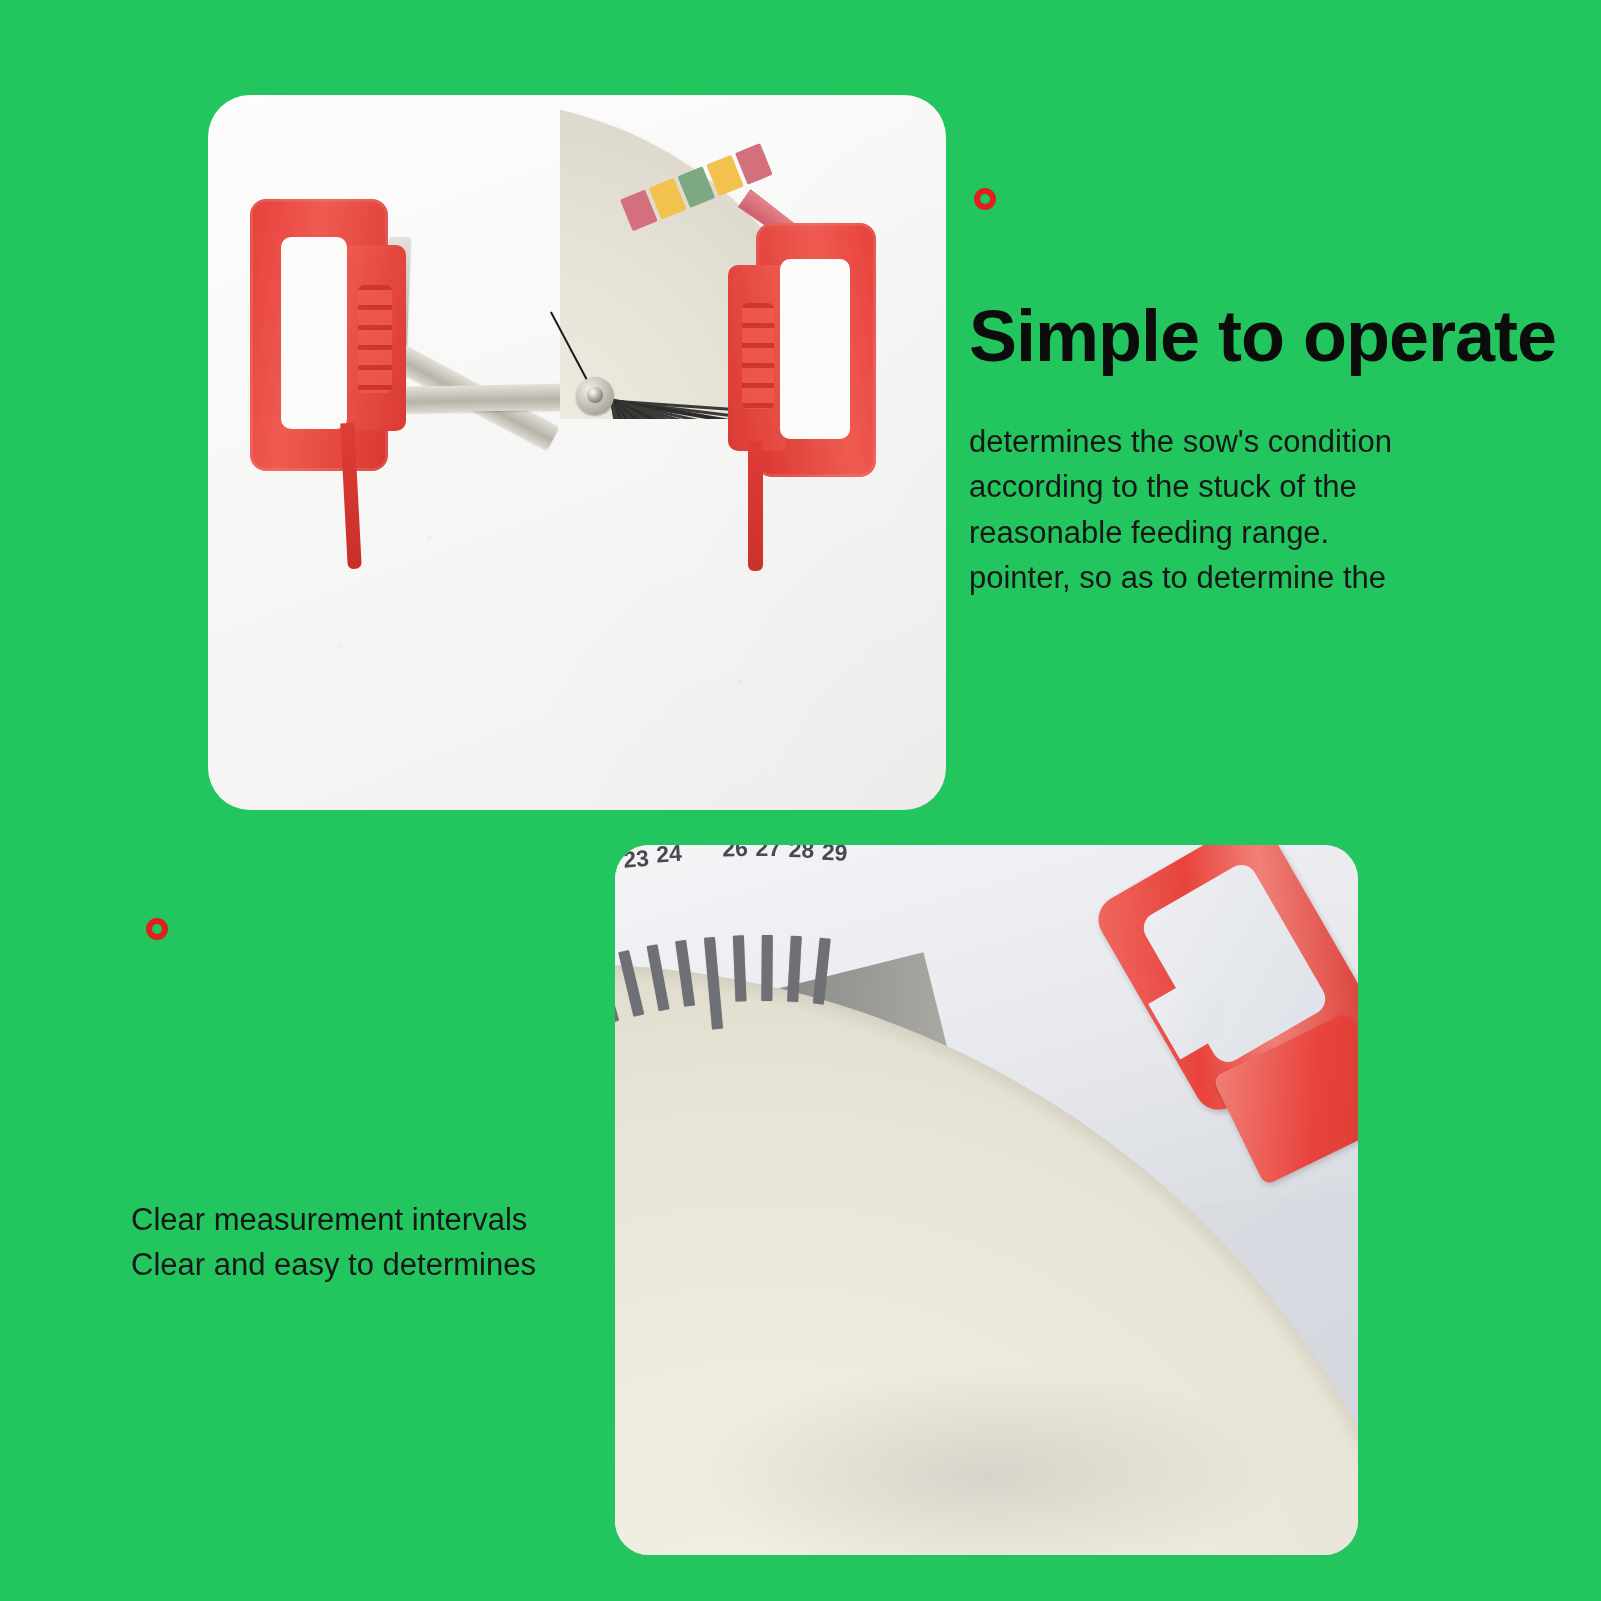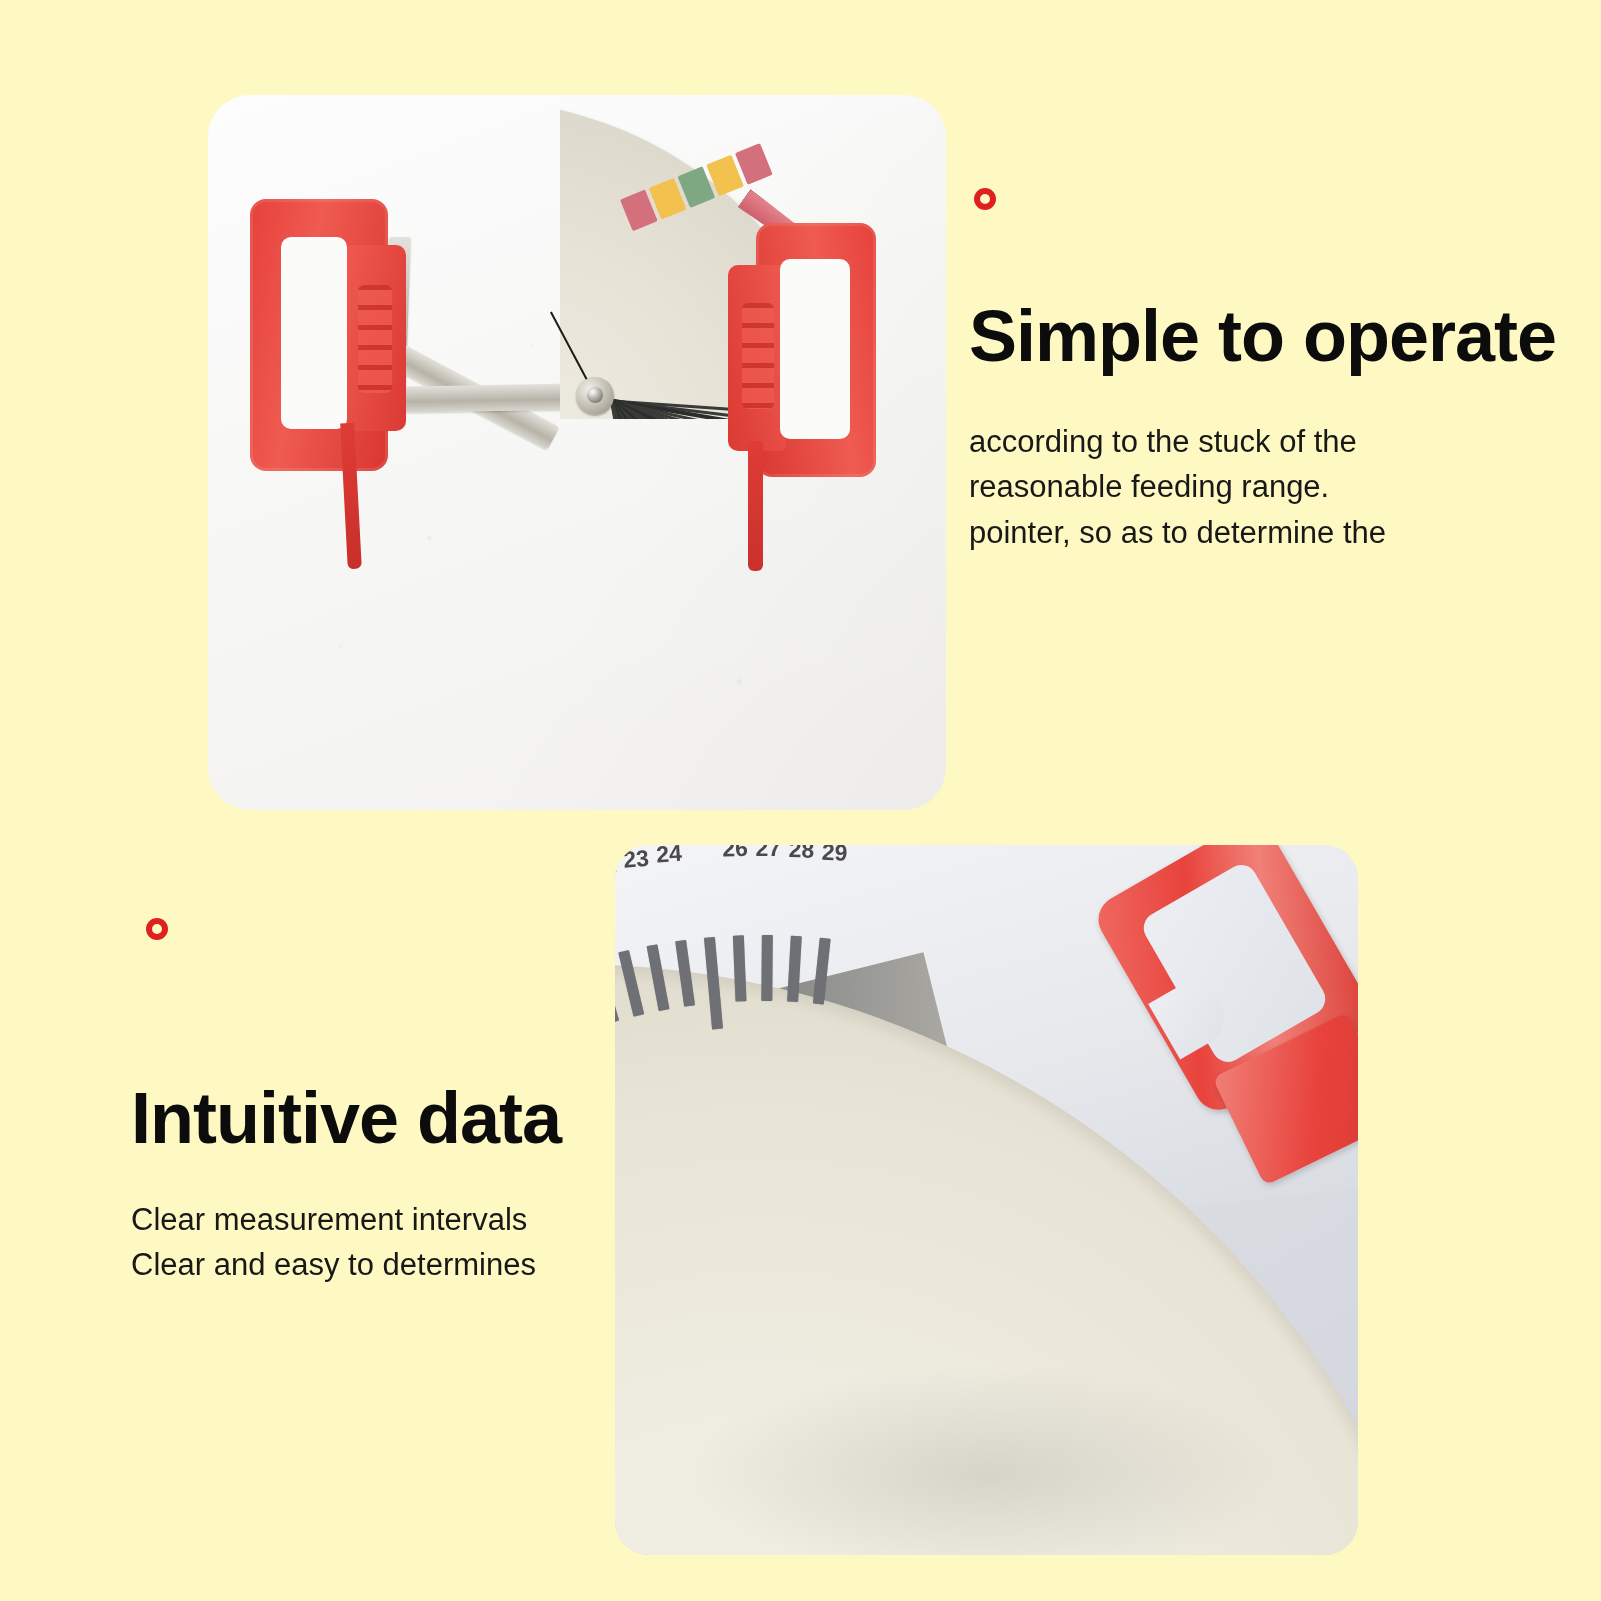--- a/index.html
+++ b/index.html
@@ -1,19 +1,19 @@
 <!DOCTYPE html>
 <html><head>
 <meta charset="utf-8">
 <style>
   * { margin:0; padding:0; box-sizing:border-box; }
   html,body { width:1601px; height:1601px; background:#ffffff; }
   body { font-family:"Liberation Sans", sans-serif; position:relative; overflow:hidden; }
 
-  .page { position:relative; width:1601px; height:1601px; background:#fef9c3; }
+  .page { position:relative; width:1601px; height:1601px; background:#22c55e; }
 
   
   .photo-card-top{
     position:absolute; left:208px; top:95px; width:738px; height:715px;
     border-radius:42px; overflow:hidden;
     background:linear-gradient(160deg,#fdfdfd 0%,#f7f7f6 45%,#f2f1ef 100%);
   }
   .photo-card-top .grain{
     position:absolute; inset:0;
     background:
@@ -335,27 +335,27 @@
         <div class="hole"></div>
         <div class="tail"></div>
       </div>
 
     </div>
   </div>
 
   <div class="marker-ring" id="marker-1"></div>
   <h1 class="h1" id="title-1">Simple to operate</h1>
   <div class="body" id="desc-1">
+    <span class="line">determines the sow's condition</span>
     <span class="line">according to the stuck of the</span>
     <span class="line">reasonable feeding range.</span>
     <span class="line">pointer, so as to determine the</span>
   </div>
 
   <div class="marker-ring" id="marker-2"></div>
-  <h1 class="h1" id="title-2">Intuitive data</h1>
   <div class="body" id="desc-2">
     <span class="line">Clear measurement intervals</span>
     <span class="line">Clear and easy to determines</span>
   </div>
 
   <div class="photo-card-bottom">
     <div class="bg-wall"></div>
 
     <div class="closeup">
       <div class="steel-dark"></div>

